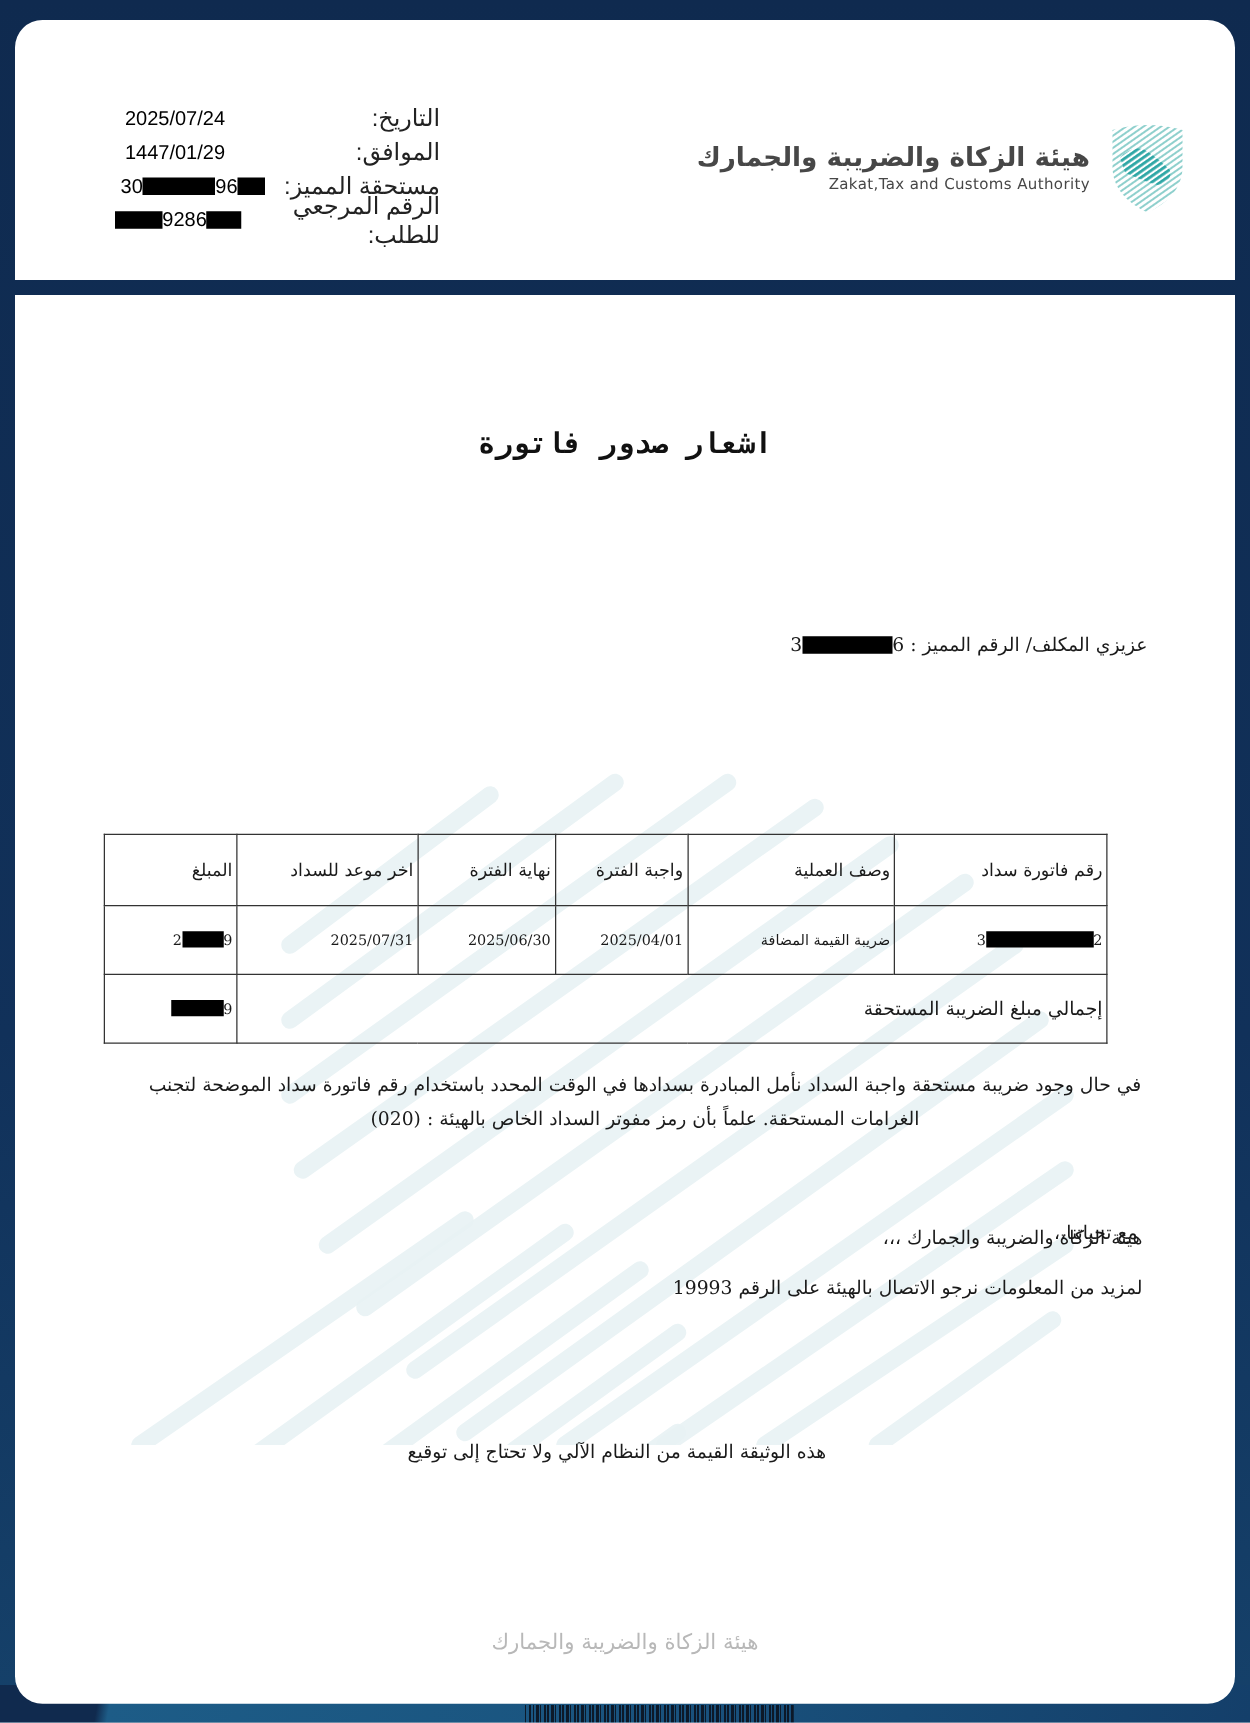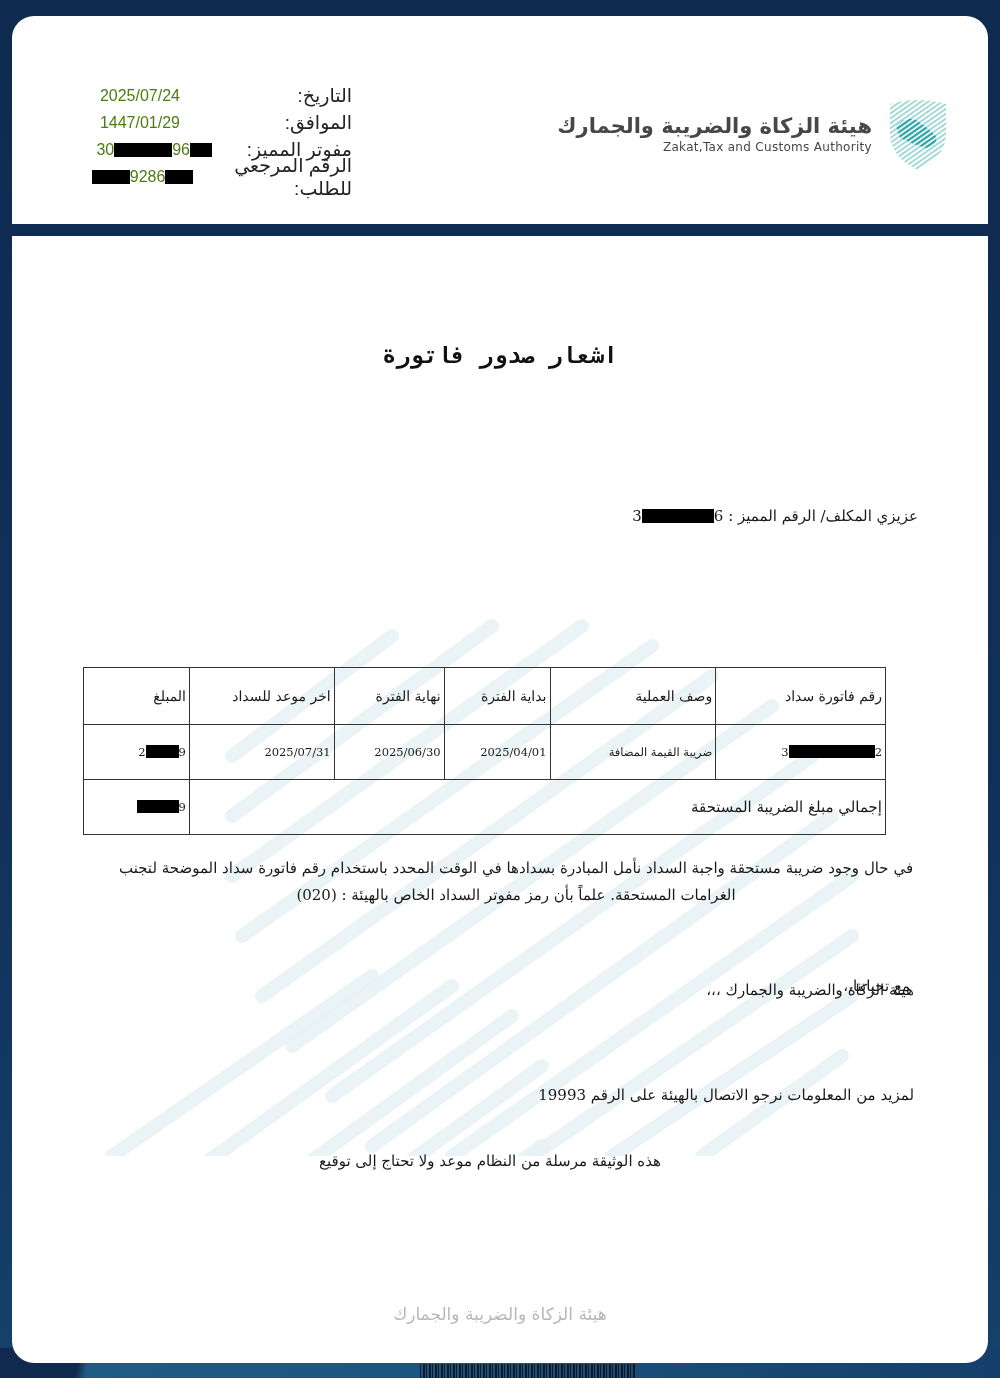--- a/index.html
+++ b/index.html
@@ -24,21 +24,21 @@
     background: #fff; border-radius: 22px 22px 0 0;
   }
   .body-card {
     position: absolute; left: 12px; top: 236px; width: 976px; height: 1127px;
     background: #fff; border-radius: 0 0 22px 22px; overflow: hidden;
   }
   
   .meta { position: absolute; left: 50px; top: 66px; width: 290px; direction: rtl; font-family: "Liberation Sans", "DejaVu Sans", sans-serif; }
   .meta-row { display: flex; justify-content: space-between; height: 27px; align-items: center; }
   .meta-label { font-size: 19px; color: #222; }
-  .meta-value { font-size: 16px; color: #4d7c0f; direction: ltr; width: 118px; text-align: right; }
+  .meta-value { font-size: 16px; color: #000000; direction: ltr; width: 118px; text-align: right; }
   .redact { display: inline-block; background: #000; height: 14px; vertical-align: -2px; }
 
   .logo { position: absolute; right: 38px; top: 80px; display: flex; align-items: center; gap: 14px; }
   .logo-text { text-align: right; font-family: "DejaVu Sans", sans-serif; color: #4a4a4a; }
   .logo-ar { font-size: 21px; font-weight: bold; direction: rtl; color: #474747; }
   .logo-en { font-size: 12px; margin-top: 2px; color: #474747; letter-spacing: .3px; }
   .shield { width: 64px; height: 76px; }
 
   
   .watermark { position: absolute; left: 0; top: 220px; width: 976px; height: 700px; pointer-events: none; }
@@ -65,21 +65,21 @@
   <div class="meta">
     <div class="meta-row">
       <span class="meta-label">التاريخ:</span>
       <span class="meta-value">2025/07/24</span>
     </div>
     <div class="meta-row">
       <span class="meta-label">الموافق:</span>
       <span class="meta-value">1447/01/29</span>
     </div>
     <div class="meta-row">
-      <span class="meta-label">مفوتر المميز:</span>
+      <span class="meta-label">مستحقة المميز:</span>
       <span class="meta-value" style="width:150px"><span>30</span><span class="redact" style="width:58px"></span><span>96</span><span class="redact" style="width:22px"></span></span>
     </div>
     <div class="meta-row">
       <span class="meta-label">الرقم المرجعي للطلب:</span>
       <span class="meta-value" style="width:150px"><span class="redact" style="width:38px"></span><span>9286</span><span class="redact" style="width:28px"></span></span>
     </div>
   </div>
 
   <div class="logo">
     <div class="logo-text">
@@ -135,21 +135,21 @@
   <div class="para" style="right:70px; top:267px;">
     <span>عزيزي المكلف/ الرقم المميز : </span><span dir="ltr"><span>3</span><span class="redact" style="width:72px"></span><span>6</span></span>
   </div>
 
 
   <table class="inv">
     <tbody>
         <tr>
       <th style="width:170px">رقم فاتورة سداد</th>
       <th style="width:166px">وصف العملية</th>
-      <th style="width:106px">بداية الفترة</th>
+      <th style="width:106px">واجبة الفترة</th>
       <th style="width:110px">نهاية الفترة</th>
       <th style="width:145px">اخر موعد للسداد</th>
       <th style="width:106px">المبلغ</th>
     </tr>
     <tr>
       <td><span dir="ltr"><span>3</span><span class="redact" style="width:86px;height:13px"></span><span>2</span></span></td>
       <td>ضريبة القيمة المضافة</td>
       <td>2025/04/01</td>
       <td>2025/06/30</td>
       <td>2025/07/31</td>
@@ -163,18 +163,18 @@
     </table>
 
   <div class="para" style="right:72px; top:619px; width:800px;">
     <div>في حال وجود ضريبة مستحقة واجبة السداد نأمل المبادرة بسدادها في الوقت المحدد باستخدام رقم فاتورة سداد الموضحة لتجنب</div>
     <div>الغرامات المستحقة. علماً بأن رمز مفوتر السداد الخاص بالهيئة : (020)</div>
   </div>
 
   <div class="para" style="right:78px; top:737px;">مع تحياتنا،،</div>
   <div class="para" style="right:74px; top:741px;">هيئة الزكاة والضريبة والجمارك ،،،</div>
 
-  <div class="para" style="right:74px; top:846px;">لمزيد من المعلومات نرجو الاتصال بالهيئة على الرقم 19993</div>
+  <div class="para" style="right:74px; top:781px;">لمزيد من المعلومات نرجو الاتصال بالهيئة على الرقم 19993</div>
 
-  <div class="para" style="right:327px; top:912px;">هذه الوثيقة مرسلة من النظام موعد ولا تحتاج إلى توقيع</div>
+  <div class="para" style="right:327px; top:912px;">هذه الوثيقة القيمة من النظام الآلي ولا تحتاج إلى توقيع</div>
 
   <div class="footer-ar">هيئة الزكاة والضريبة والجمارك</div>
 </div>
 
 </body></html>

